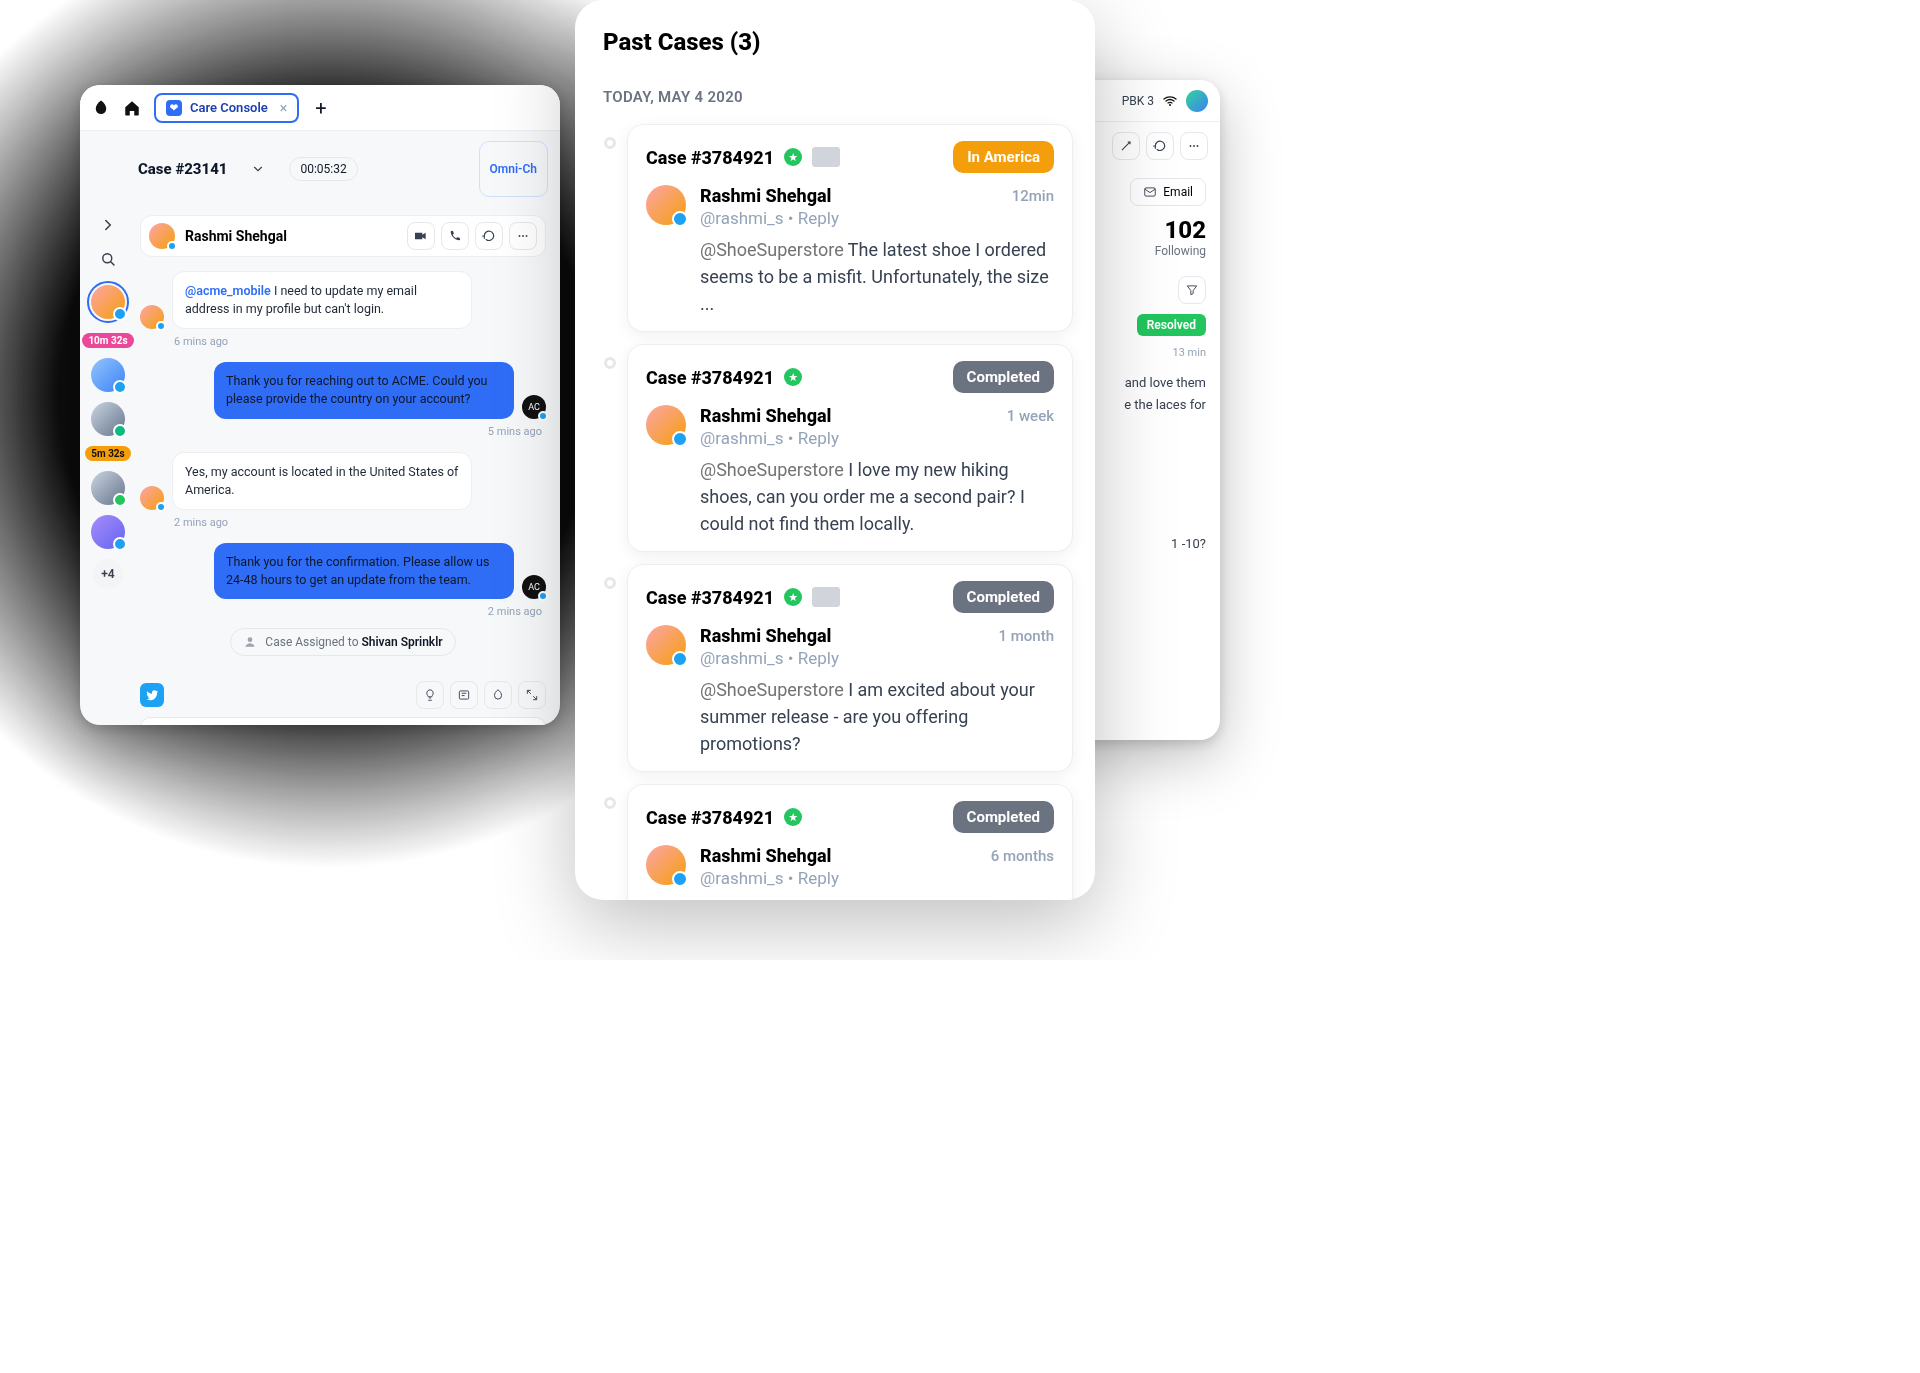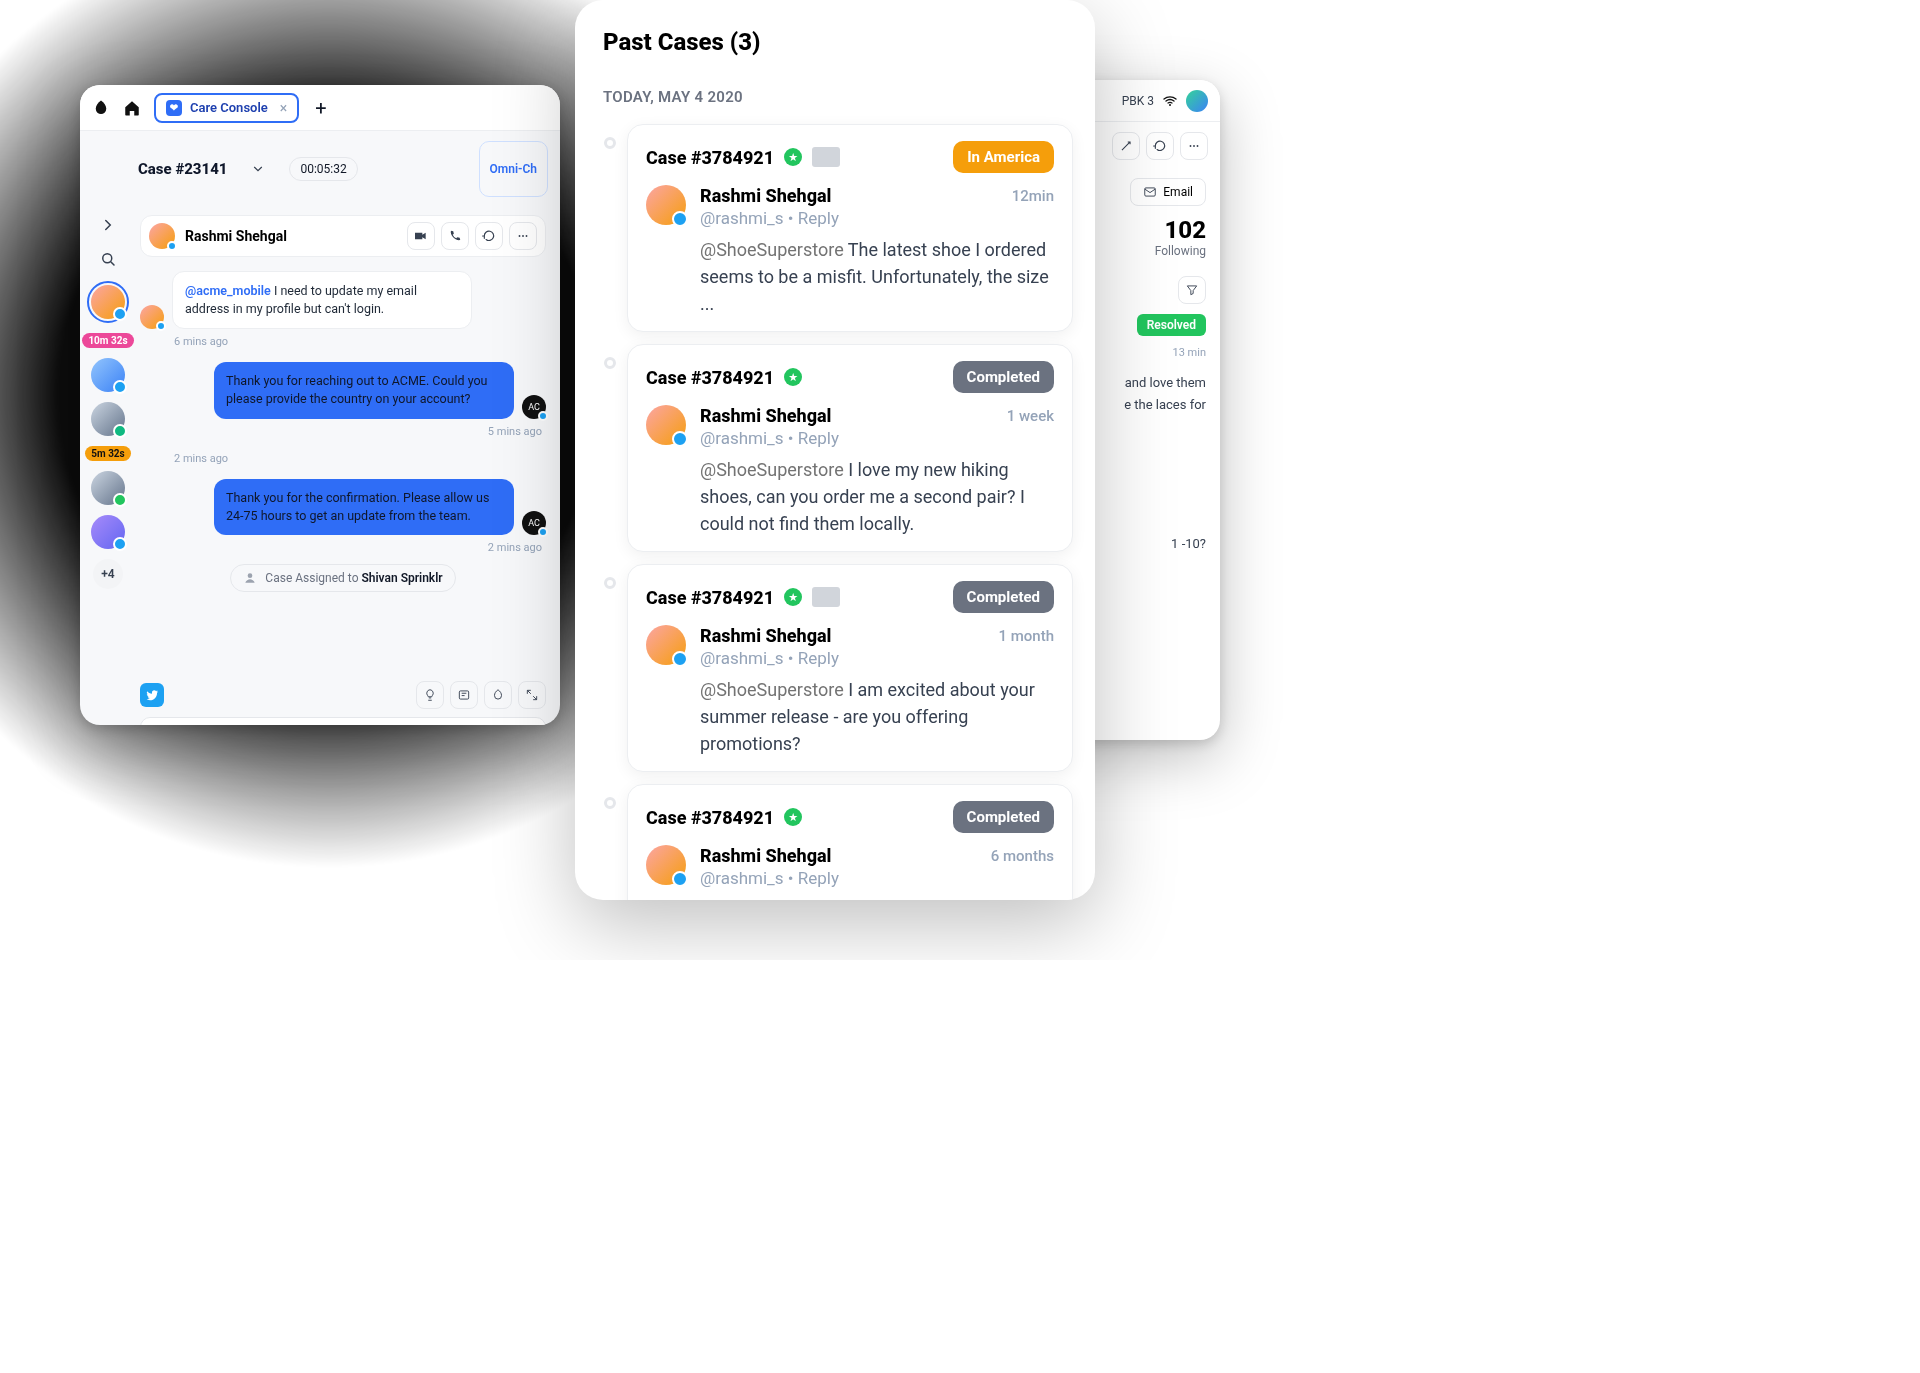--- a/index.html
+++ b/index.html
@@ -332,24 +332,30 @@
         </div>
       </div>
       <div class="timestamp">6 mins ago</div>
 
       <div class="msg-row" style="justify-content:flex-end;">
         <div class="bubble out">Thank you for reaching out to ACME. Could you please provide the country on your account?</div>
         <div class="agent-av">AC<span class="b"></span></div>
       </div>
       <div class="timestamp r">5 mins ago</div>
 
+      <div class="msg-row">
+        <div class="msg-av">
+            <span class="b"></span>
+          </div>
+        <div class="bubble in">Yes, my account is located in the United States of America.</div>
+      </div>
       <div class="timestamp">2 mins ago</div>
 
       <div class="msg-row" style="justify-content:flex-end;">
-        <div class="bubble out">Thank you for the confirmation. Please allow us 24-75 hours to get an update from the team.</div>
+        <div class="bubble out">Thank you for the confirmation. Please allow us 24-48 hours to get an update from the team.</div>
         <div class="agent-av">AC<span class="b"></span></div>
       </div>
       <div class="timestamp r">2 mins ago</div>
 
       <div class="assigned">
         <svg viewBox="0 0 24 24" width="14">
             <circle cx="12" cy="8" r="4" fill="#9ca3af"></circle>
             <path d="M4 20c1-4 5-6 8-6s7 2 8 6" fill="#9ca3af"></path>
           </svg>
         <span><span>Case Assigned to </span><b>Shivan Sprinklr</b></span>

